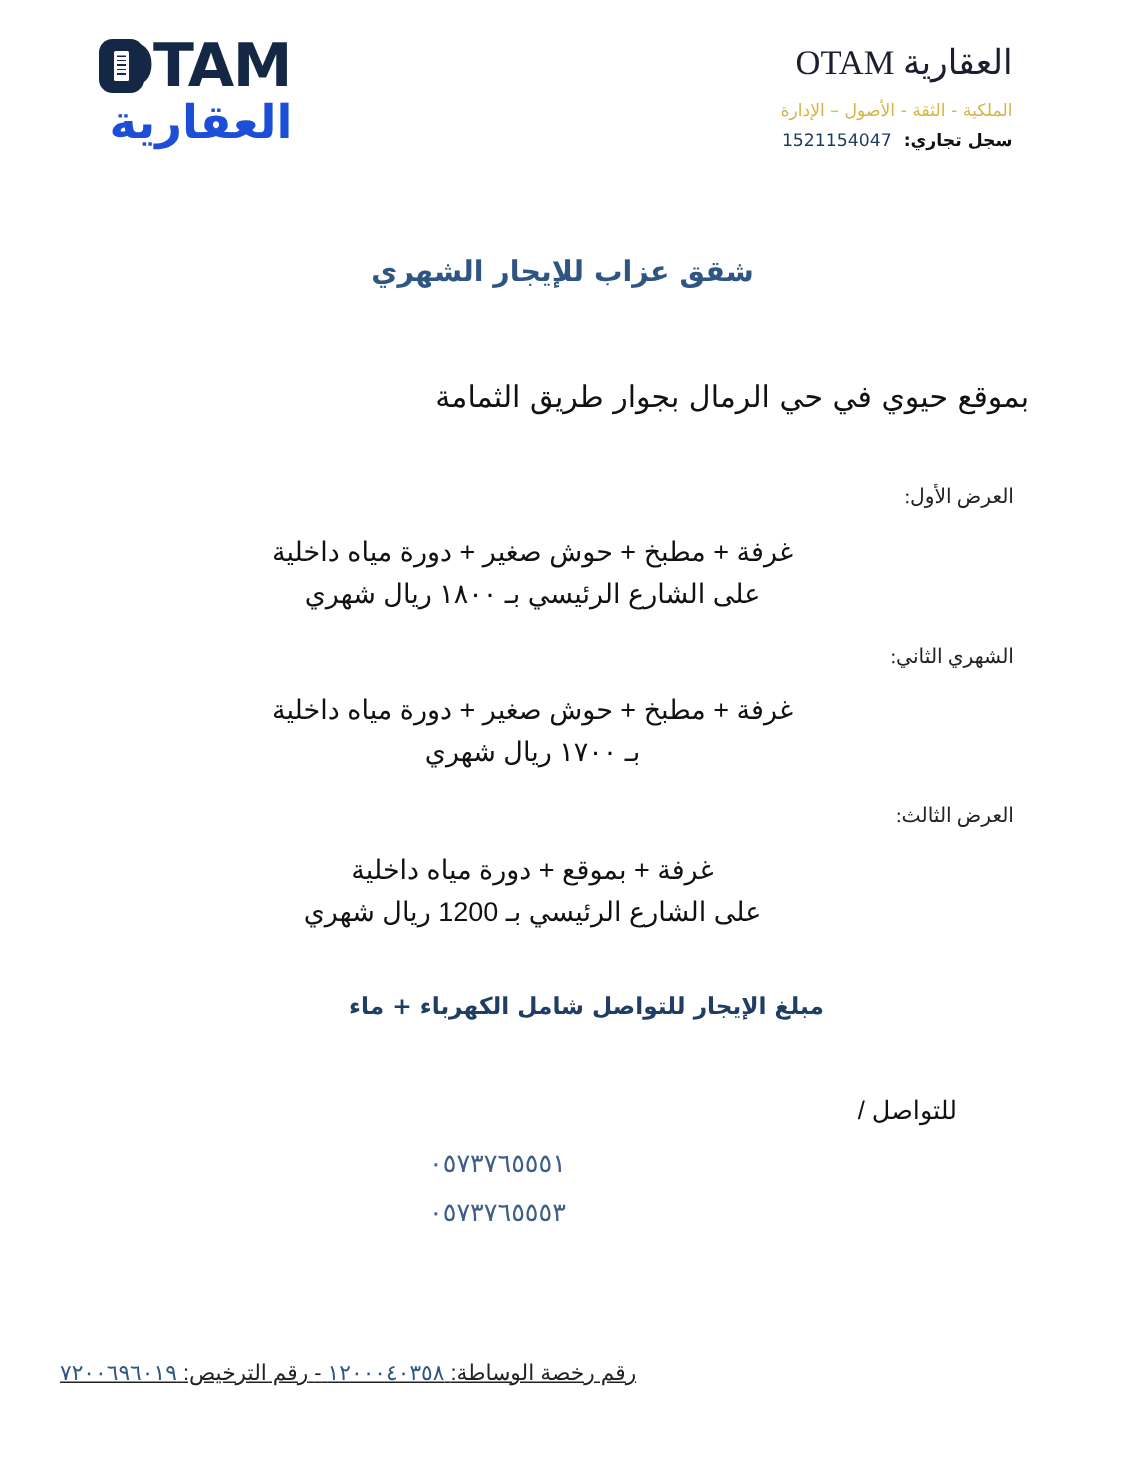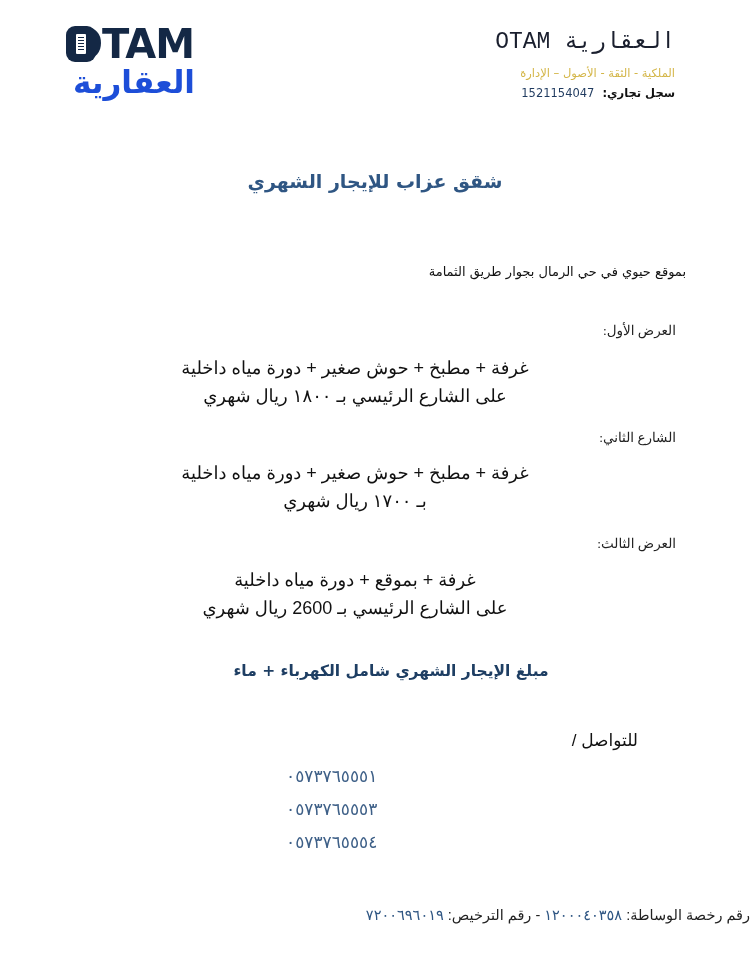--- a/index.html
+++ b/index.html
@@ -9,39 +9,39 @@
     
     .logo { left: 66px; top: 24px; width: 136px; }
     .logo-en { font-family: "DejaVu Sans", sans-serif; font-weight: bold; font-size: 40px; letter-spacing: -1px; color: #142845; line-height: 40px; display: flex; align-items: center; }
     .logo-o { display: inline-block; width: 30px; height: 36px; background: #142845; border-radius: 9px; position: relative; margin-right: 3px; }
     .logo-o .bldg { position: absolute; left: 10px; top: 8px; width: 10px; height: 20px; background: #fff; border-radius: 1px; }
     .logo-o .bldg::before { content: ""; position: absolute; left: 2px; top: 3px; width: 6px; height: 14px; background: repeating-linear-gradient(#142845 0 1px, #fff 1px 3px); }
     .logo-ar { font-family: "DejaVu Sans", sans-serif; font-weight: bold; font-size: 31px; color: #1d4ed8; direction: rtl; text-align: center; line-height: 36px; margin-top: 0px; }
 
     
     .hdr { right: 75px; top: 27px; text-align: right; direction: rtl; }
-    .hdr-title { font-family: Liberation Mono, monospace; font-size: 23px; color: #1a1f2e; font-weight: 500; line-height: 30px; }
+    .hdr-title { font-family: Liberation Serif, serif; font-size: 23px; color: #1a1f2e; font-weight: 500; line-height: 30px; }
     .hdr-sub { font-family: "DejaVu Sans", sans-serif; font-size: 11.5px; color: #d4b648; margin-top: 8px; line-height: 16px; }
     .hdr-reg { font-family: "DejaVu Sans", sans-serif; font-size: 11.5px; color: #111; margin-top: 4px; line-height: 16px; font-weight: bold; }
     .hdr-reg .num { color: #1f3a5f; font-weight: normal; margin-right: 4px; }
 
     .doc-title { left: 0; right: 0; top: 170px; text-align: center; font-family: "DejaVu Sans", sans-serif; font-weight: bold; font-size: 19px; color: #2f5683; direction: rtl; }
 
-    .intro { right: 64px; top: 264px; font-family: "DejaVu Sans", sans-serif; font-size: 13px; direction: rtl; color: #111; }
+    .intro { right: 64px; top: 252px; font-family: "DejaVu Sans", sans-serif; font-size: 20px; direction: rtl; color: #111; }
 
     .offer-label { right: 74px; font-family: Liberation Serif, serif; font-size: 13.5px; color: #222; direction: rtl; }
     .offer-lines { width: 500px; font-family: "Liberation Sans", sans-serif; font-size: 18px; line-height: 28px; color: #111; direction: rtl; text-align: center; }
 
     .highlight { left: 0; right: 0; top: 662px; text-align: center; padding-left: 32px; box-sizing: border-box; font-family: "DejaVu Sans", sans-serif; font-weight: bold; font-size: 15.5px; color: #1e3e63; direction: rtl; }
 
     .contact-label { right: 112px; top: 730px; font-family: "Liberation Sans", sans-serif; font-size: 17px; direction: rtl; color: #111; }
     .phones { left: 286px; top: 760px; }
     .phone { font-family: "DejaVu Sans", sans-serif; font-weight: normal; font-size: 17px; color: #3d5f87; letter-spacing: 4px; line-height: 33px; direction: ltr; }
 
-    .footer { left: 0; right: 0; top: 907px; text-align: right; padding-left: 60px; box-sizing: border-box; font-family: "Liberation Sans", sans-serif; font-size: 14.5px; direction: rtl; color: #222; }
+    .footer { left: 0; right: 0; top: 907px; text-align: left; padding-left: 40px; box-sizing: border-box; font-family: "Liberation Sans", sans-serif; font-size: 14.5px; direction: rtl; color: #222; text-decoration: underline; }
     .footer .num { color: #2f5683; letter-spacing: 2px; }
   </style>
 </head>
 <body>
 
 <div class="abs logo">
   <div class="logo-en">
     <span class="logo-o">
         <span class="bldg"></span>
       </span>
@@ -62,39 +62,38 @@
 <div class="abs doc-title">شقق عزاب للإيجار الشهري</div>
 
 <div class="abs intro">بموقع حيوي في حي الرمال بجوار طريق الثمامة</div>
 
 <div class="abs offer-label" style="top:322px;">العرض الأول:</div>
 <div class="abs offer-lines" style="left:105px; top:354px;">
   <div>غرفة + مطبخ + حوش صغير + دورة مياه داخلية</div>
   <div>على الشارع الرئيسي بـ ١٨٠٠ ريال شهري</div>
 </div>
 
-<div class="abs offer-label" style="top:429px;">الشارع الثاني:</div>
+<div class="abs offer-label" style="top:429px;">الشهري الثاني:</div>
 <div class="abs offer-lines" style="left:105px; top:459px;">
   <div>غرفة + مطبخ + حوش صغير + دورة مياه داخلية</div>
   <div>بـ ١٧٠٠ ريال شهري</div>
 </div>
 
 <div class="abs offer-label" style="top:535px;">العرض الثالث:</div>
 <div class="abs offer-lines" style="left:105px; top:566px;">
   <div>غرفة + بموقع + دورة مياه داخلية</div>
-  <div>على الشارع الرئيسي بـ 2600 ريال شهري</div>
+  <div>على الشارع الرئيسي بـ 1200 ريال شهري</div>
 </div>
 
-<div class="abs highlight">مبلغ الإيجار الشهري شامل الكهرباء + ماء</div>
+<div class="abs highlight">مبلغ الإيجار للتواصل شامل الكهرباء + ماء</div>
 
 <div class="abs contact-label">للتواصل /</div>
 <div class="abs phones">
   <div class="phone">٠٥٧٣٧٦٥٥٥١</div>
   <div class="phone">٠٥٧٣٧٦٥٥٥٣</div>
-  <div class="phone">٠٥٧٣٧٦٥٥٥٤</div>
 </div>
 
 <div class="abs footer">
   <span>رقم رخصة الوساطة:</span>
   <span class="num">١٢٠٠٠٤٠٣٥٨</span>
   <span>-</span>
   <span>رقم الترخيص:</span>
   <span class="num">٧٢٠٠٦٩٦٠١٩</span>
 </div>
 

